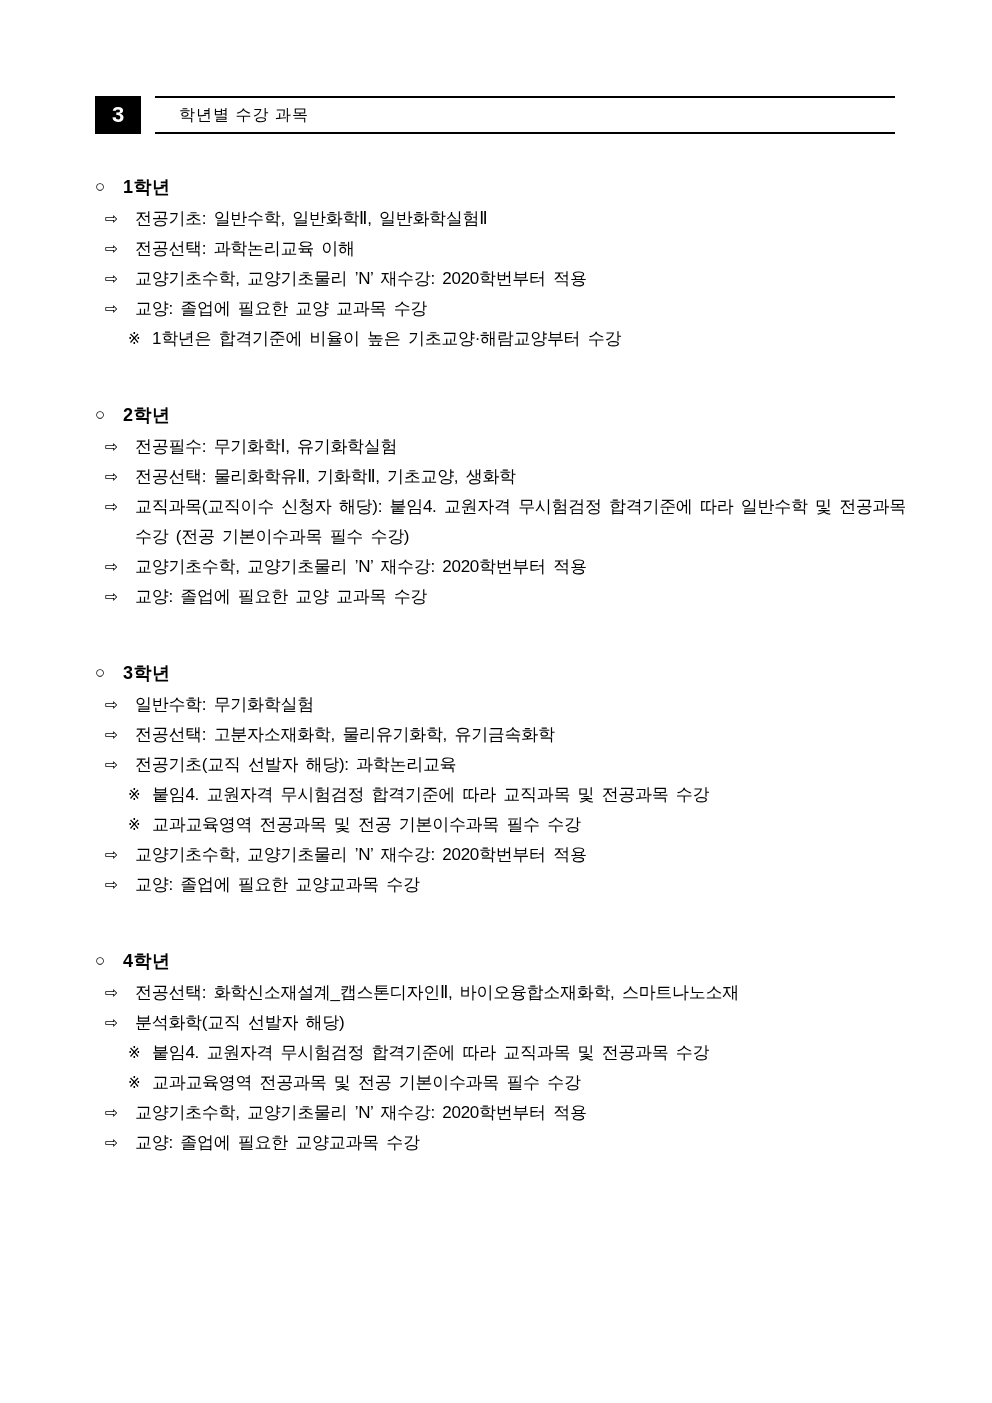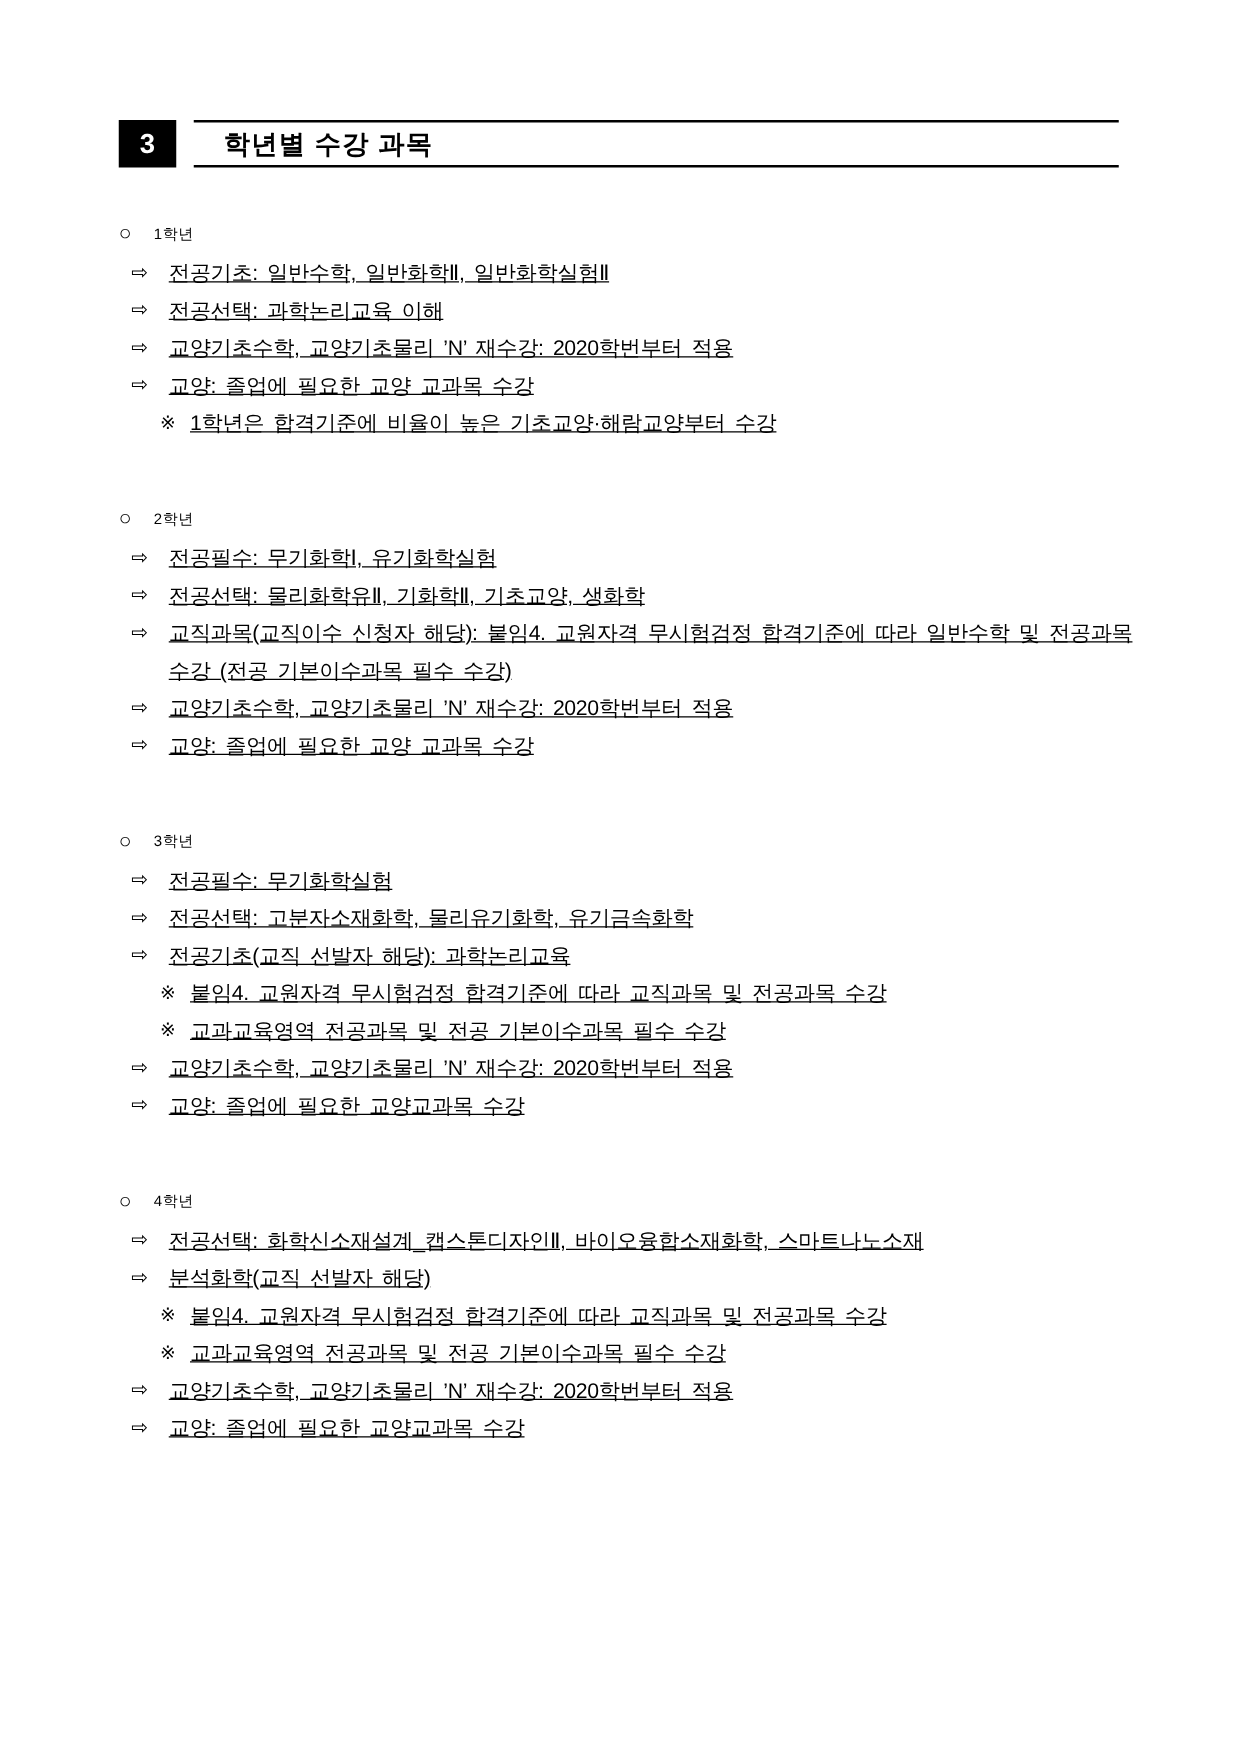--- a/index.html
+++ b/index.html
@@ -32,59 +32,59 @@
   }
   .header-title-bar {
     flex: 1 1 auto;
     margin-left: 14px;
     border-top: 2px solid #000000;
     border-bottom: 2px solid #000000;
     display: flex; align-items: center;
     padding-left: 24px;
   }
   .header-title {
-    font-size: 21px;
-    font-weight: 700;
+    font-size: 16px;
+    font-weight: 400;
     letter-spacing: 1px;
   }
   
   .sections { margin-top: 38px; width: 830px; }
   .grade + .grade { margin-top: 46px; }
   .grade-heading {
     display: flex; align-items: center;
     line-height: 30px;
     margin-bottom: 2px;
   }
   .circle-bullet {
     width: 28px; flex: 0 0 auto;
     font-size: 17px;
     line-height: 30px;
   }
   .grade-title {
-    font-size: 12px;
-    font-weight: 400;
+    font-size: 18px;
+    font-weight: 700;
     letter-spacing: 0.5px;
   }
   .item {
     display: flex;
     align-items: flex-start;
     line-height: 30px;
     font-size: 17px;
     word-spacing: 3px;
     letter-spacing: -0.3px;
   }
   .item .bullet {
     flex: 0 0 auto;
     line-height: 30px;
   }
   .item.arrow { padding-left: 10px; }
   .item.arrow .bullet { width: 30px; font-size: 16px; }
   .item.note { padding-left: 33px; }
   .item.note .bullet { width: 24px; font-size: 15px; }
-  .item .item-text { flex: 1 1 auto; text-decoration: underline; }
+  .item .item-text { flex: 1 1 auto; }
 </style>
 </head>
 <body>
 
 <div class="page">
 
   <div class="header">
     <div class="header-num">
       <span>3</span>
     </div>
@@ -146,21 +146,21 @@
           <span class="item-text">교양: 졸업에 필요한 교양 교과목 수강</span>
         </div>
       </section>
       <section class="grade">
         <div class="grade-heading">
           <span class="circle-bullet">○</span>
           <span class="grade-title">3학년</span>
         </div>
         <div class="item arrow">
           <span class="bullet">⇨</span>
-          <span class="item-text">전공필수: 무기화학실험</span>
+          <span class="item-text">일반수학: 무기화학실험</span>
         </div>
         <div class="item arrow">
           <span class="bullet">⇨</span>
           <span class="item-text">전공선택: 고분자소재화학, 물리유기화학, 유기금속화학</span>
         </div>
         <div class="item arrow">
           <span class="bullet">⇨</span>
           <span class="item-text">전공기초(교직 선발자 해당): 과학논리교육</span>
         </div>
         <div class="item note">

